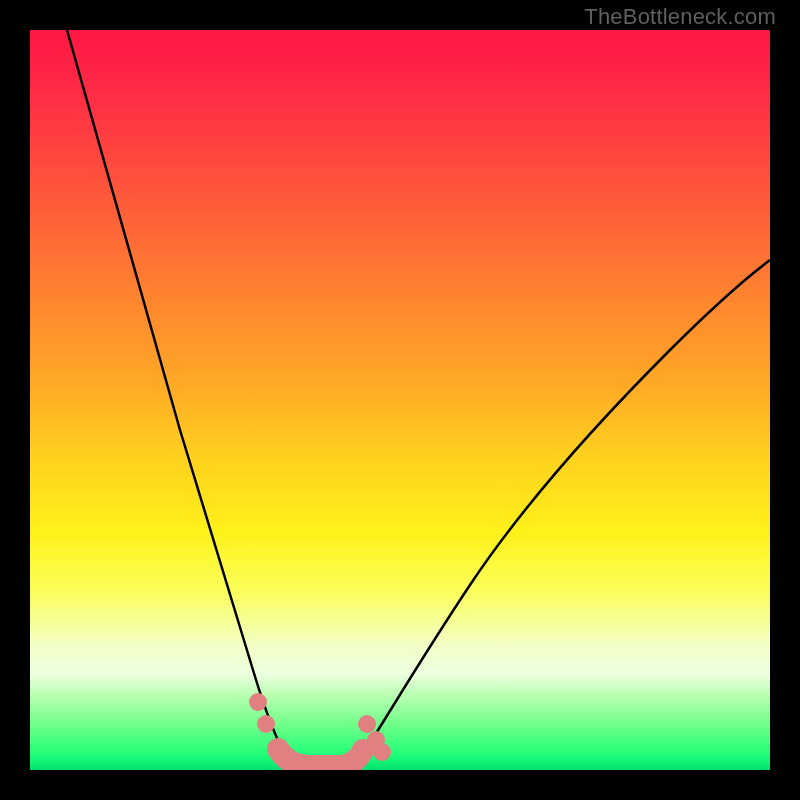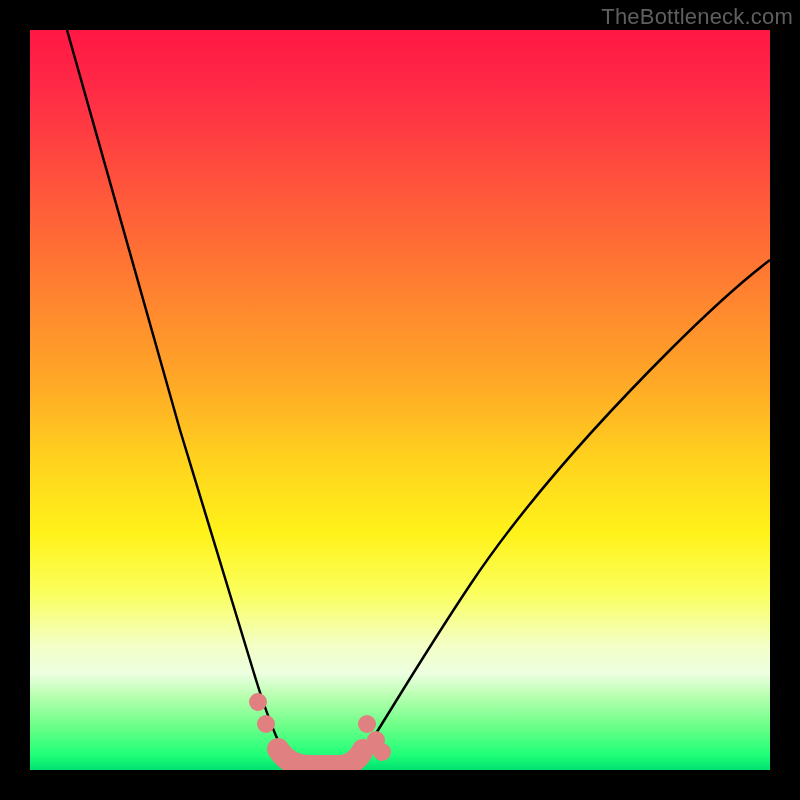--- a/index.html
+++ b/index.html
@@ -48,21 +48,21 @@
   .plot-svg {
     position: absolute;
     left: 0;
     top: 0;
     width: 740px;
     height: 740px;
   }
   .watermark {
     position: absolute;
     top: 4px;
-    right: 7px;
+    right: 24px;
     color: #5f5f5f;
     font-size: 22px;
     letter-spacing: 0.2px;
     font-weight: 400;
   }
 </style>
 </head>
 <body>
 
 <div class="watermark">TheBottleneck.com</div>

